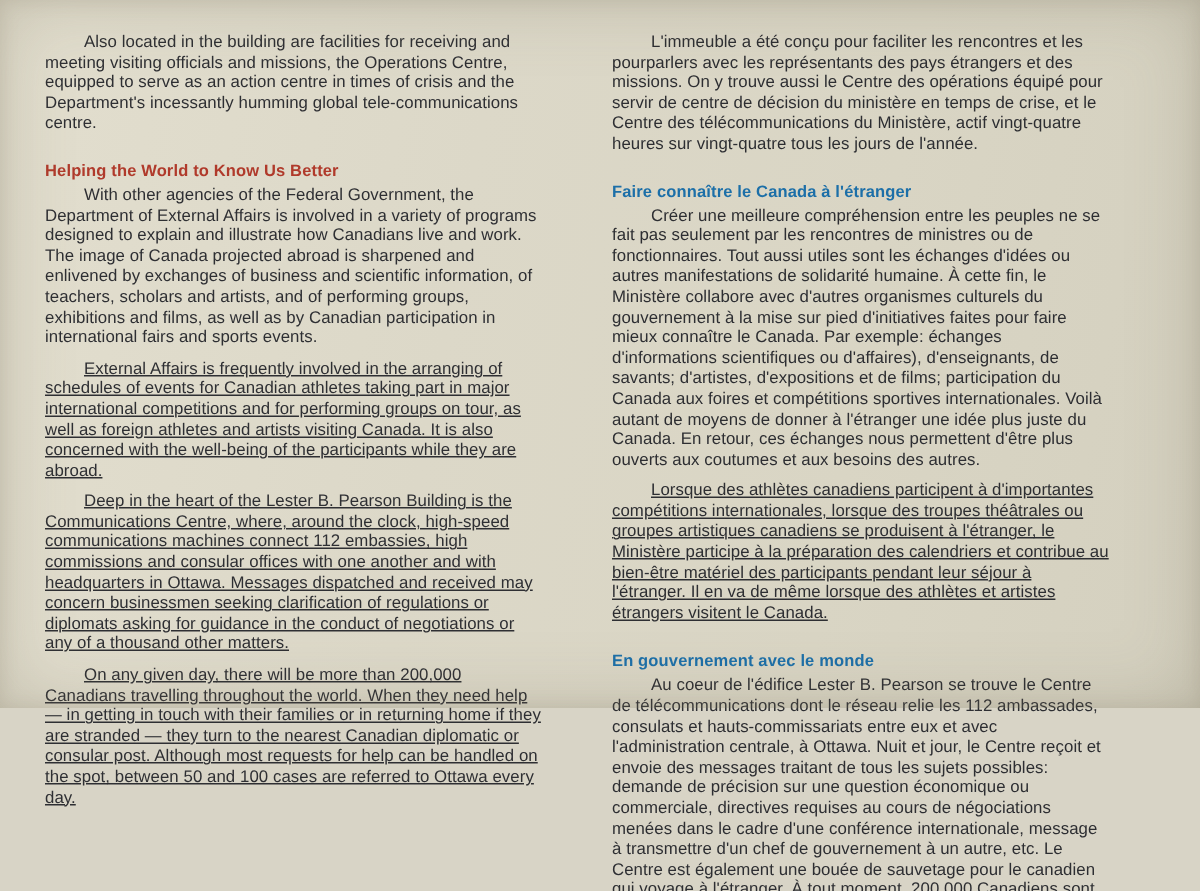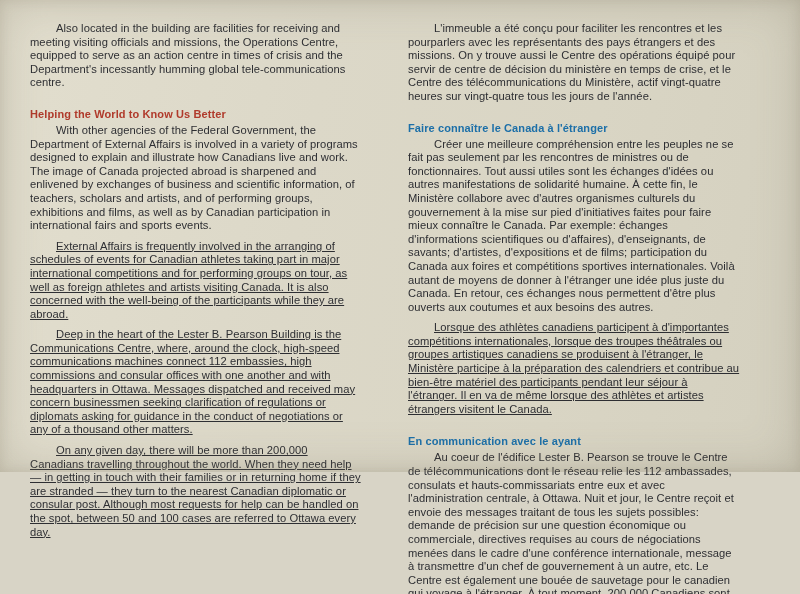--- a/index.html
+++ b/index.html
@@ -104,21 +104,21 @@
         <p class="indent">On any given day, there will be more than 200,000 Canadians travelling throughout the world. When they need help — in getting in touch with their families or in returning home if they are stranded — they turn to the nearest Canadian diplomatic or consular post. Although most requests for help can be handled on the spot, between 50 and 100 cases are referred to Ottawa every day.</p>
       </div>
 
       <div class="col fr">
         <p class="indent">L'immeuble a été conçu pour faciliter les rencontres et les pourparlers avec les représentants des pays étrangers et des missions. On y trouve aussi le Centre des opérations équipé pour servir de centre de décision du ministère en temps de crise, et le Centre des télécommunications du Ministère, actif vingt-quatre heures sur vingt-quatre tous les jours de l'année.</p>
 
         <h2 class="first">Faire connaître le Canada à l'étranger</h2>
         <p class="indent">Créer une meilleure compréhension entre les peuples ne se fait pas seulement par les rencontres de ministres ou de fonctionnaires. Tout aussi utiles sont les échanges d'idées ou autres manifestations de solidarité humaine. À cette fin, le Ministère collabore avec d'autres organismes culturels du gouvernement à la mise sur pied d'initiatives faites pour faire mieux connaître le Canada. Par exemple: échanges d'informations scientifiques ou d'affaires), d'enseignants, de savants; d'artistes, d'expositions et de films; participation du Canada aux foires et compétitions sportives internationales. Voilà autant de moyens de donner à l'étranger une idée plus juste du Canada. En retour, ces échanges nous permettent d'être plus ouverts aux coutumes et aux besoins des autres.</p>
         <p class="indent">Lorsque des athlètes canadiens participent à d'importantes compétitions internationales, lorsque des troupes théâtrales ou groupes artistiques canadiens se produisent à l'étranger, le Ministère participe à la préparation des calendriers et contribue au bien-être matériel des participants pendant leur séjour à l'étranger. Il en va de même lorsque des athlètes et artistes étrangers visitent le Canada.</p>
 
-        <h2>En communication avec le ayant</h2>
+        <h2>En gouvernement avec le monde</h2>
         <p class="indent">Au coeur de l'édifice Lester B. Pearson se trouve le Centre de télécommunications dont le réseau relie les 112 ambassades, consulats et hauts-commissariats entre eux et avec l'administration centrale, à Ottawa. Nuit et jour, le Centre reçoit et envoie des messages traitant de tous les sujets possibles: demande de précision sur une question économique ou commerciale, directives requises au cours de négociations menées dans le cadre d'une conférence internationale, message à transmettre d'un chef de gouvernement à un autre, etc. Le Centre est également une bouée de sauvetage pour le canadien qui voyage à l'étranger. À tout moment, 200,000 Canadiens sont dispersés de par le monde, certains d'entre eux se trouvant parfois en difficulté et ayant besoin de l'aide des services consulaires. Toute demande d'assistance est étudiée sans délai. . .</p>
       </div>
 
     </div>
   </div>
 
   <div class="vignette"></div>
 </div>
 
 </body></html>

